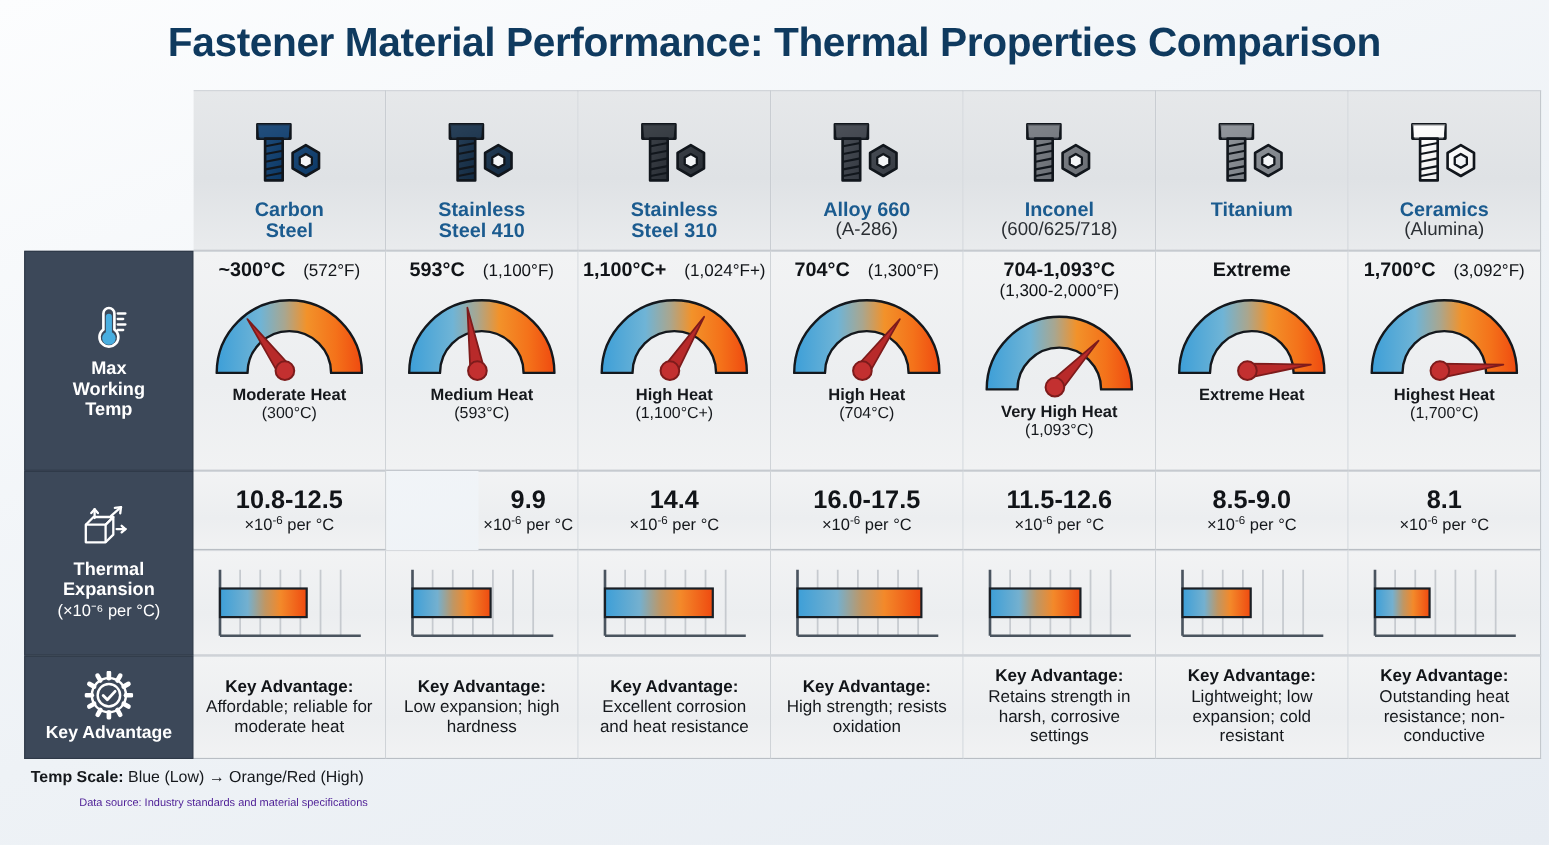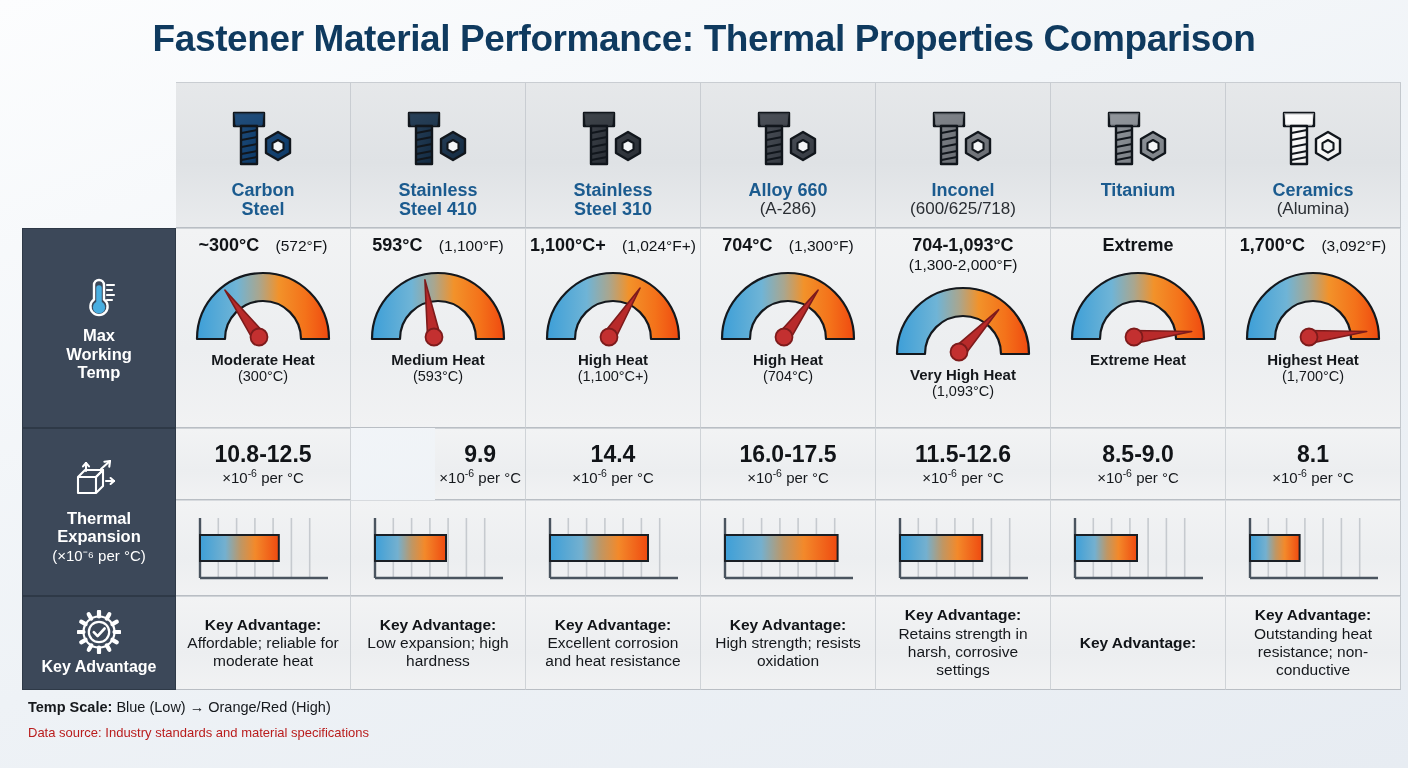--- a/index.html
+++ b/index.html
@@ -112,21 +112,21 @@
   .adv-d { font-size: 15.5px; color: #15181c; line-height: 1.18; text-align: center; }
 
   
   .lastcol { border-right: 1px solid #c3c8cd; }
 
   
   .footer { position: absolute; left: 28px; top: 698px; width: 900px; }
   .f-line { font-size: 14.5px; color: #15181c; line-height: 1.32; }
   .f-line b { font-weight: bold; }
   .f-line sup { font-size: 10px; }
-  .f-src { font-size: 13px; color: #b91c1c; margin-top: 8px; }
+  .f-src { font-size: 10px; color: #4c1d95; margin-top: 8px; margin-left: 44px; }
 </style>
 </head>
 <body>
 
 <div id="page">
 
   <div class="title">Fastener Material Performance: Thermal Properties Comparison</div>
 
   <div class="table">
     <div class="corner"></div>
@@ -722,20 +722,21 @@
       <div class="cell adv">
         <div class="adv-t">Key Advantage:</div>
         <div class="adv-d">High strength; resists oxidation</div>
       </div>
       <div class="cell adv">
         <div class="adv-t">Key Advantage:</div>
         <div class="adv-d">Retains strength in harsh, corrosive settings</div>
       </div>
       <div class="cell adv">
         <div class="adv-t">Key Advantage:</div>
+        <div class="adv-d">Lightweight; low expansion; cold resistant</div>
       </div>
       <div class="cell adv lastcol">
         <div class="adv-t">Key Advantage:</div>
         <div class="adv-d">Outstanding heat resistance; non-conductive</div>
       </div>
     </div>
 
   <div class="footer">
     <div class="f-line">
       <b>Temp Scale:</b><span> Blue (Low) → Orange/Red (High)</span>

